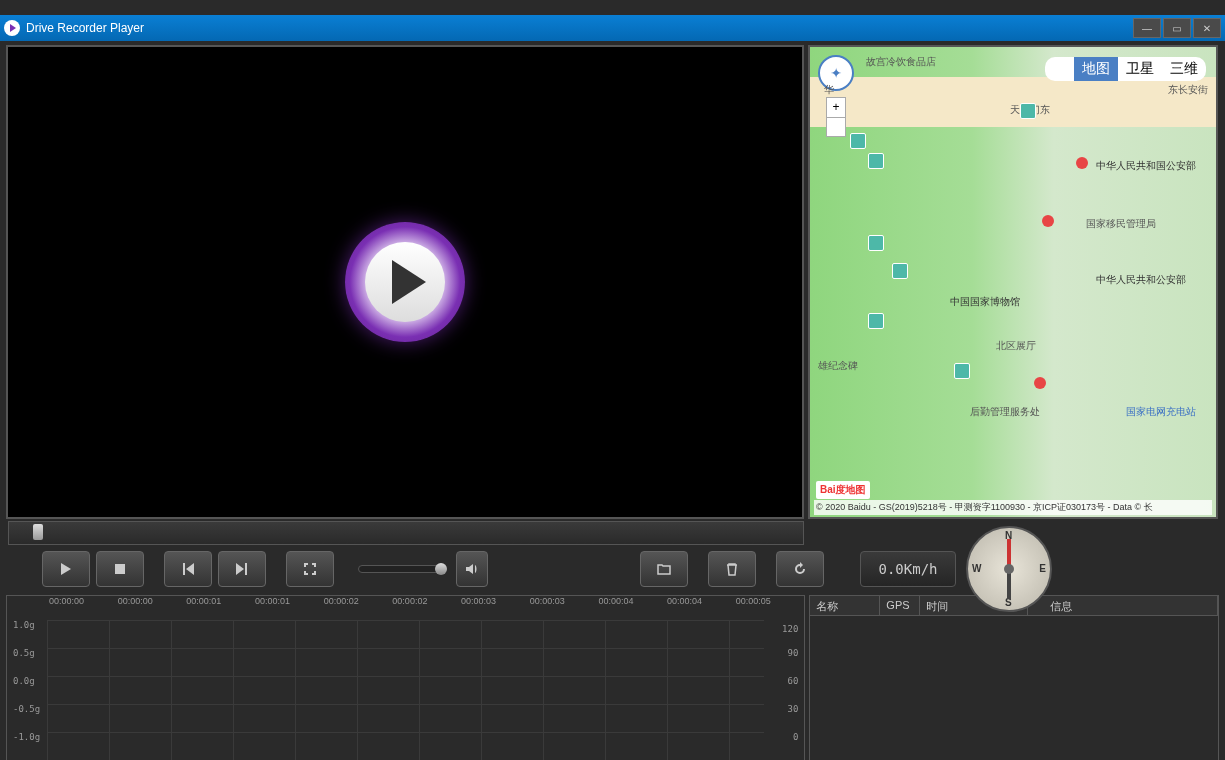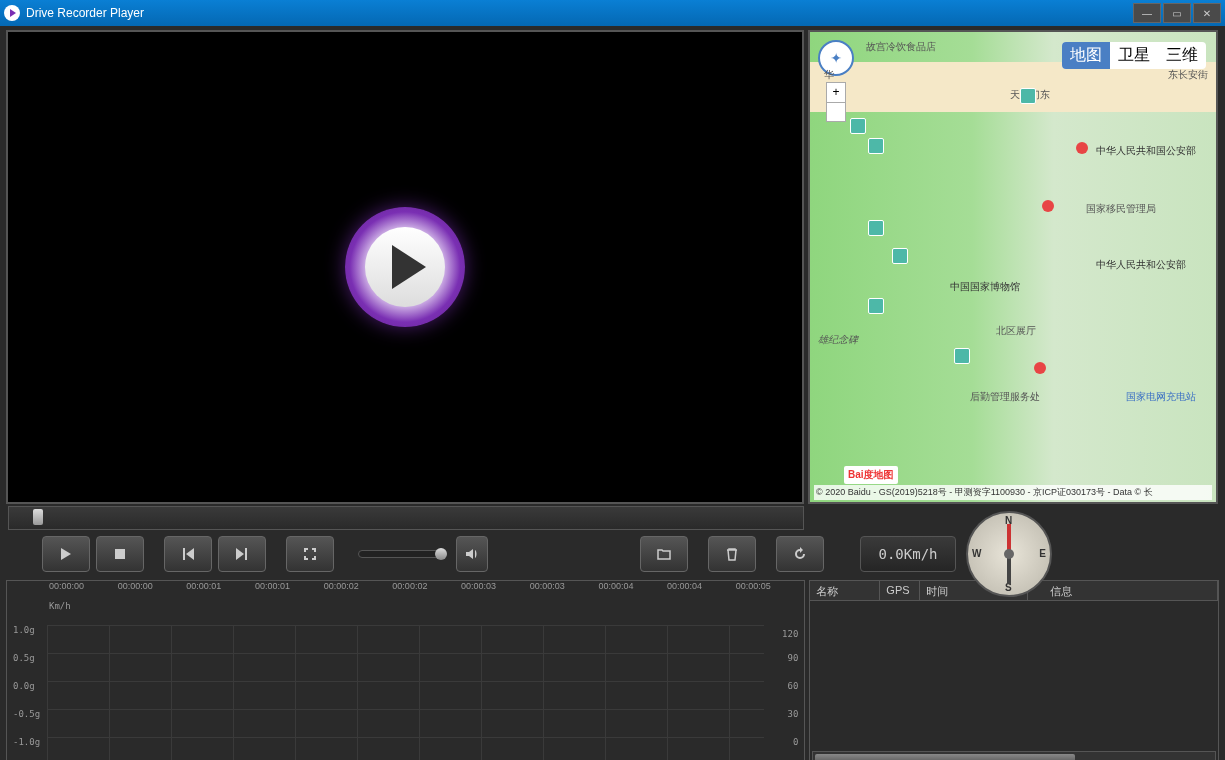--- a/index.html
+++ b/index.html
@@ -1,40 +1,40 @@
 <!DOCTYPE html>
 <html><head>
 <meta charset="utf-8">
 <style>
 *{margin:0;padding:0;box-sizing:border-box;font-family:sans-serif;}
 body{background:#2a2a2a;width:1225px;height:760px;overflow:hidden;position:relative;}
-.titlebar{height:26px;background:linear-gradient(#0a7fd4,#0468b3);display:flex;align-items:center;padding:0 4px;color:#fff;font-size:12px;}
+.titlebar{height:26px;background:linear-gradient(#0a7fd4,#0468b3);display:flex;align-items:center;padding:0 4px;color:#fff;font-size:12px;margin-top:15px;}
 .titlebar .appicon{width:16px;height:16px;border-radius:50%;background:#fff;display:flex;align-items:center;justify-content:center;margin-right:6px;}
 .titlebar .appicon::after{content:"";width:0;height:0;border-left:6px solid #7a2fb3;border-top:4px solid transparent;border-bottom:4px solid transparent;margin-left:2px;}
 .titlebar .spacer{flex:1;}
 .titlebar .wbtn{width:28px;height:20px;margin-left:2px;background:#4a4a4a;border:1px solid #666;display:flex;align-items:center;justify-content:center;color:#ccc;font-size:10px;cursor:pointer;}
 .main{display:flex;height:480px;}
 .video-pane{width:798px;border:2px solid #555;margin:4px 2px 2px 6px;background:#000;display:flex;align-items:center;justify-content:center;position:relative;}
 .play-overlay{width:120px;height:120px;border-radius:50%;background:radial-gradient(circle,#fff 0%,#e8d8f5 40%,#7a2fb3 65%,#5a1f83 100%);display:flex;align-items:center;justify-content:center;cursor:pointer;box-shadow:0 0 20px rgba(122,47,179,.6);}
 .play-overlay .inner{width:80px;height:80px;border-radius:50%;background:linear-gradient(#fff,#ddd);display:flex;align-items:center;justify-content:center;}
 .play-overlay .inner::after{content:"";width:0;height:0;border-left:34px solid #333;border-top:22px solid transparent;border-bottom:22px solid transparent;margin-left:8px;}
 .map-pane{width:410px;border:2px solid #555;margin:4px 6px 2px 2px;background:#b8e2a8;position:relative;overflow:hidden;}
 .map-bg{position:absolute;inset:0;background:linear-gradient(90deg,#8fd67e 0%,#a5dd96 40%,#d4e8cc 60%,#c9e4bf 100%);}
 .map-bg::before{content:"";position:absolute;top:30px;left:0;right:0;height:50px;background:#f5e8c8;}
 .map-nav{position:absolute;top:8px;left:8px;width:36px;height:36px;border-radius:50%;border:2px solid #4a7fc4;background:#fff;cursor:pointer;}
 .map-nav::after{content:"✦";position:absolute;inset:0;display:flex;align-items:center;justify-content:center;color:#4a7fc4;font-size:14px;}
 .map-zoom{position:absolute;top:50px;left:16px;width:20px;height:40px;background:#fff;border:1px solid #aaa;}
 .map-zoom::before{content:"+";display:block;text-align:center;font-size:12px;border-bottom:1px solid #aaa;line-height:19px;}
-.map-tabs{position:absolute;top:10px;right:10px;display:flex;background:#fff;border-radius:4px;overflow:hidden;font-size:16px;}
+.map-tabs{position:absolute;top:10px;right:10px;display:flex;background:#fff;border-radius:10px;overflow:hidden;font-size:14px;padding-left:29px;}
 .map-tab{padding:3px 8px;cursor:pointer;}
 .map-tab.active{background:#4a7fc4;color:#fff;}
 .map-label{position:absolute;font-size:10px;color:#555;white-space:nowrap;}
 .map-poi{position:absolute;width:16px;height:16px;background:#4db8a8;border-radius:2px;border:1px solid #fff;}
 .map-marker{position:absolute;width:12px;height:12px;background:#e84545;border-radius:50%;}
-.baidu-logo{position:absolute;bottom:18px;left:6px;background:#fff;padding:2px 4px;font-size:10px;color:#e33;font-weight:bold;border-radius:2px;margin-left:28px;}
+.baidu-logo{position:absolute;bottom:18px;left:6px;background:#fff;padding:2px 4px;font-size:10px;color:#e33;font-weight:bold;border-radius:2px;}
 .map-copy{position:absolute;bottom:2px;left:4px;right:4px;font-size:9px;color:#333;background:rgba(255,255,255,.8);padding:1px 2px;}
 .seekbar{height:24px;background:linear-gradient(#3a3a3a,#2a2a2a);margin:0 6px;border:1px solid #555;position:relative;}
 .seek-thumb{position:absolute;top:2px;left:24px;width:10px;height:16px;background:linear-gradient(#ddd,#999);border-radius:2px;cursor:pointer;}
 .controls{height:48px;display:flex;align-items:center;padding:0 6px;gap:6px;}
 .timebox{width:200px;height:36px;background:linear-gradient(#3a3a3a,#252525);border:1px solid #555;border-radius:4px;display:flex;align-items:center;justify-content:center;color:#ccc;font-size:16px;font-family:monospace;}
 .cbtn{width:48px;height:36px;background:linear-gradient(#555,#333);border:1px solid #666;border-radius:4px;display:flex;align-items:center;justify-content:center;cursor:pointer;color:#ccc;}
 .cbtn svg{width:16px;height:16px;fill:#ccc;}
 .volslider{width:88px;height:8px;background:#222;border:1px solid #555;border-radius:4px;position:relative;margin:0 4px;}
 .volslider::after{content:"";position:absolute;right:-2px;top:-3px;width:12px;height:12px;background:linear-gradient(#ddd,#888);border-radius:50%;}
 .cspacer{width:140px;}
@@ -87,21 +87,21 @@
       <div class="map-tab">三维</div>
     </div>
     <span class="map-label" style="top:8px;left:56px;">故宫冷饮食品店</span>
     <span class="map-label" style="top:36px;left:14px;">华</span>
     <span class="map-label" style="top:36px;right:8px;">东长安街</span>
     <span class="map-label" style="top:56px;left:200px;">天安门东</span>
     <span class="map-label" style="top:112px;right:20px;color:#333;">中华人民共和国公安部</span>
     <span class="map-label" style="top:170px;right:60px;">国家移民管理局</span>
     <span class="map-label" style="top:210px;right:30px;color:#333;margin-top:16px;">中华人民共和公安部</span>
     <span class="map-label" style="top:248px;left:140px;color:#333;">中国国家博物馆</span>
-    <span class="map-label" style="top:301px;left:8px;font-style:italic;">雄纪念碑</span>
+    <span class="map-label" style="top:312px;left:8px;">雄纪念碑</span>
     <span class="map-label" style="top:292px;left:186px;">北区展厅</span>
     <span class="map-label" style="top:358px;left:160px;">后勤管理服务处</span>
     <span class="map-label" style="top:358px;right:20px;color:#3a6fc4;">国家电网充电站</span>
     <div class="map-poi" style="top:86px;left:40px;"></div>
     <div class="map-poi" style="top:106px;left:58px;"></div>
     <div class="map-poi" style="top:56px;left:210px;"></div>
     <div class="map-poi" style="top:188px;left:58px;"></div>
     <div class="map-poi" style="top:216px;left:82px;"></div>
     <div class="map-poi" style="top:266px;left:58px;"></div>
     <div class="map-poi" style="top:316px;left:144px;"></div>
@@ -192,21 +192,20 @@
         <span>00:00:01</span>
         <span>00:00:01</span>
         <span>00:00:02</span>
         <span>00:00:02</span>
         <span>00:00:03</span>
         <span>00:00:03</span>
         <span>00:00:04</span>
         <span>00:00:04</span>
         <span>00:00:05</span>
       </div>
-    <span class="chart-header unit" style="top:4px;">Km/h</span>
     <div class="chart-body">
       <div class="chart-grid" id="chart-grid">
           <div class="chart-gridline" style="left: 0px; right: 0px; height: 1px; top: 0px;"></div>
           <div class="chart-gridline" style="left: 0px; right: 0px; height: 1px; top: 28px;"></div>
           <div class="chart-gridline" style="left: 0px; right: 0px; height: 1px; top: 56px;"></div>
           <div class="chart-gridline" style="left: 0px; right: 0px; height: 1px; top: 84px;"></div>
           <div class="chart-gridline" style="left: 0px; right: 0px; height: 1px; top: 112px;"></div>
           <div class="chart-gridline" style="top: 0px; bottom: 0px; width: 1px; left: 0px;"></div>
           <div class="chart-gridline" style="top: 0px; bottom: 0px; width: 1px; left: 62px;"></div>
           <div class="chart-gridline" style="top: 0px; bottom: 0px; width: 1px; left: 124px;"></div>

